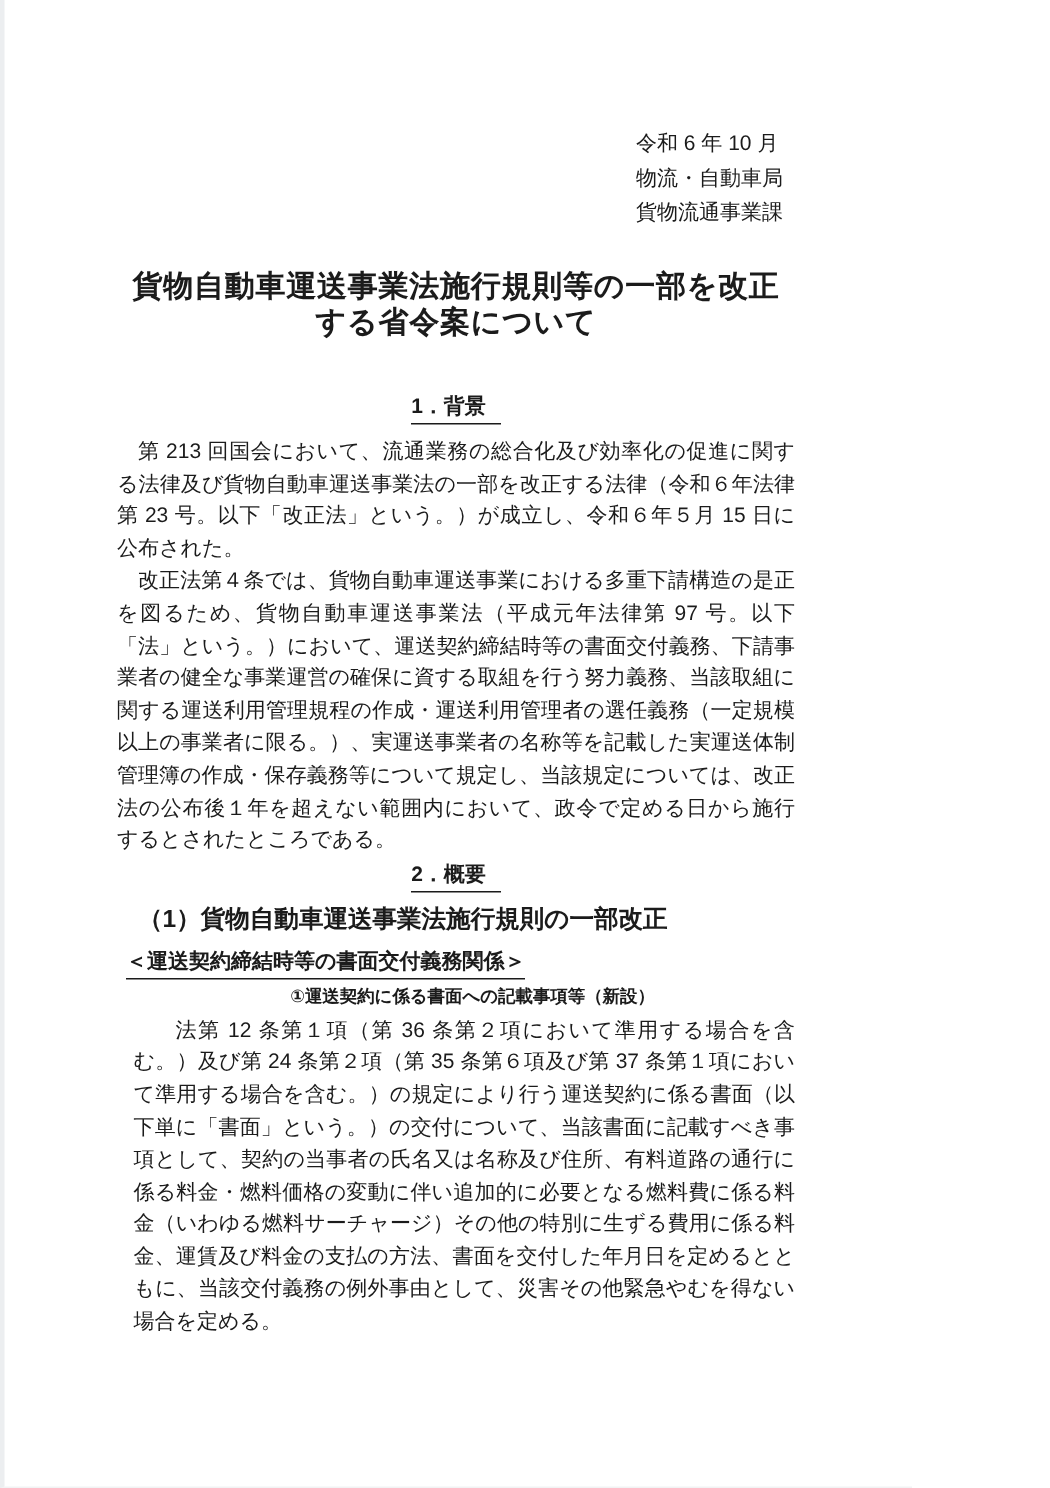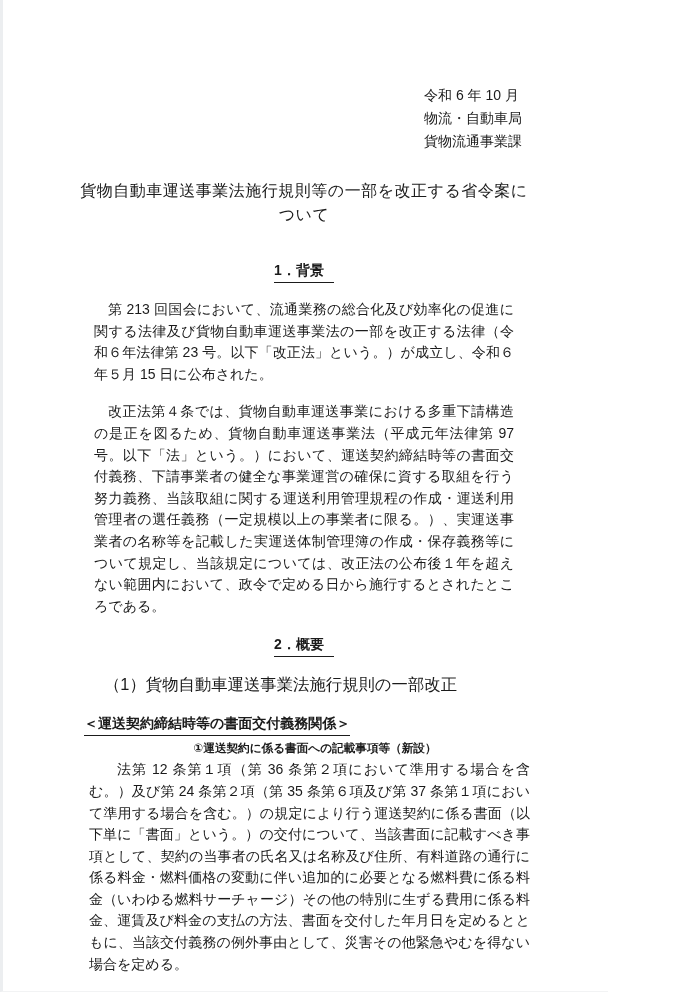--- a/index.html
+++ b/index.html
@@ -28,49 +28,48 @@
     margin: 0 0 26px 0;
   }
   .header-block {
     display: inline-block;
     text-align: left;
     line-height: 23px;
     margin-right: 8px;
   }
   .doc-title {
     text-align: center;
-    font-size: 16px;
-    font-weight: normal;
+    font-size: 20px;
+    font-weight: bold;
     letter-spacing: 0.5px;
     margin: 0 0 32px 0;
     line-height: 24px;
   }
   .sec-heading {
     font-size: 14px;
     font-weight: bold;
     margin: 0 0 7px 0;
     line-height: 23px;
     text-align: center;
   }
   .sec-heading .u-line {
     display: inline-block;
     border-bottom: 1.6px solid #1b1b1b;
     padding-right: 10px;
     padding-bottom: 0px;
   }
   .sec2-heading {
-    margin-top: 15px;
   }
   .body-para {
-    margin: 16px;
+    margin: 0;
     text-indent: 1em;
   }
   .sub-heading {
-    font-weight: normal;
-    margin: 16px;
+    font-weight: bold;
+    margin: 4px;
     padding-left: 10px;
     line-height: 23px;
     text-align: left;
   }
   .bracket-heading {
     font-weight: bold;
     margin: 0;
     padding-left: 6px;
     line-height: 23px;
     text-align: left;

